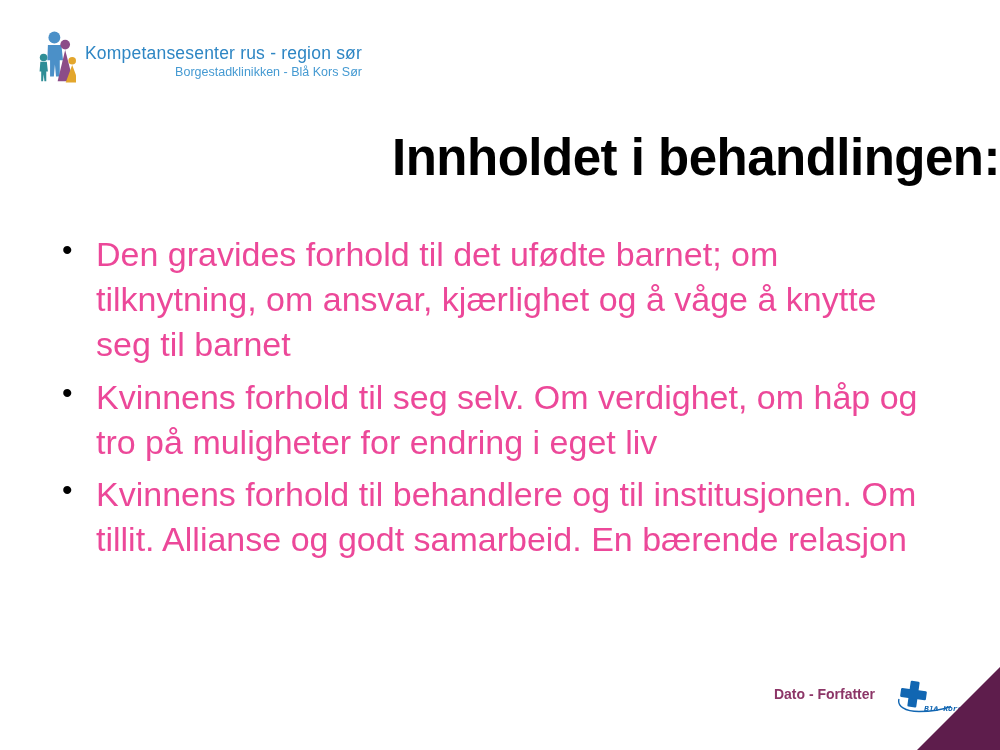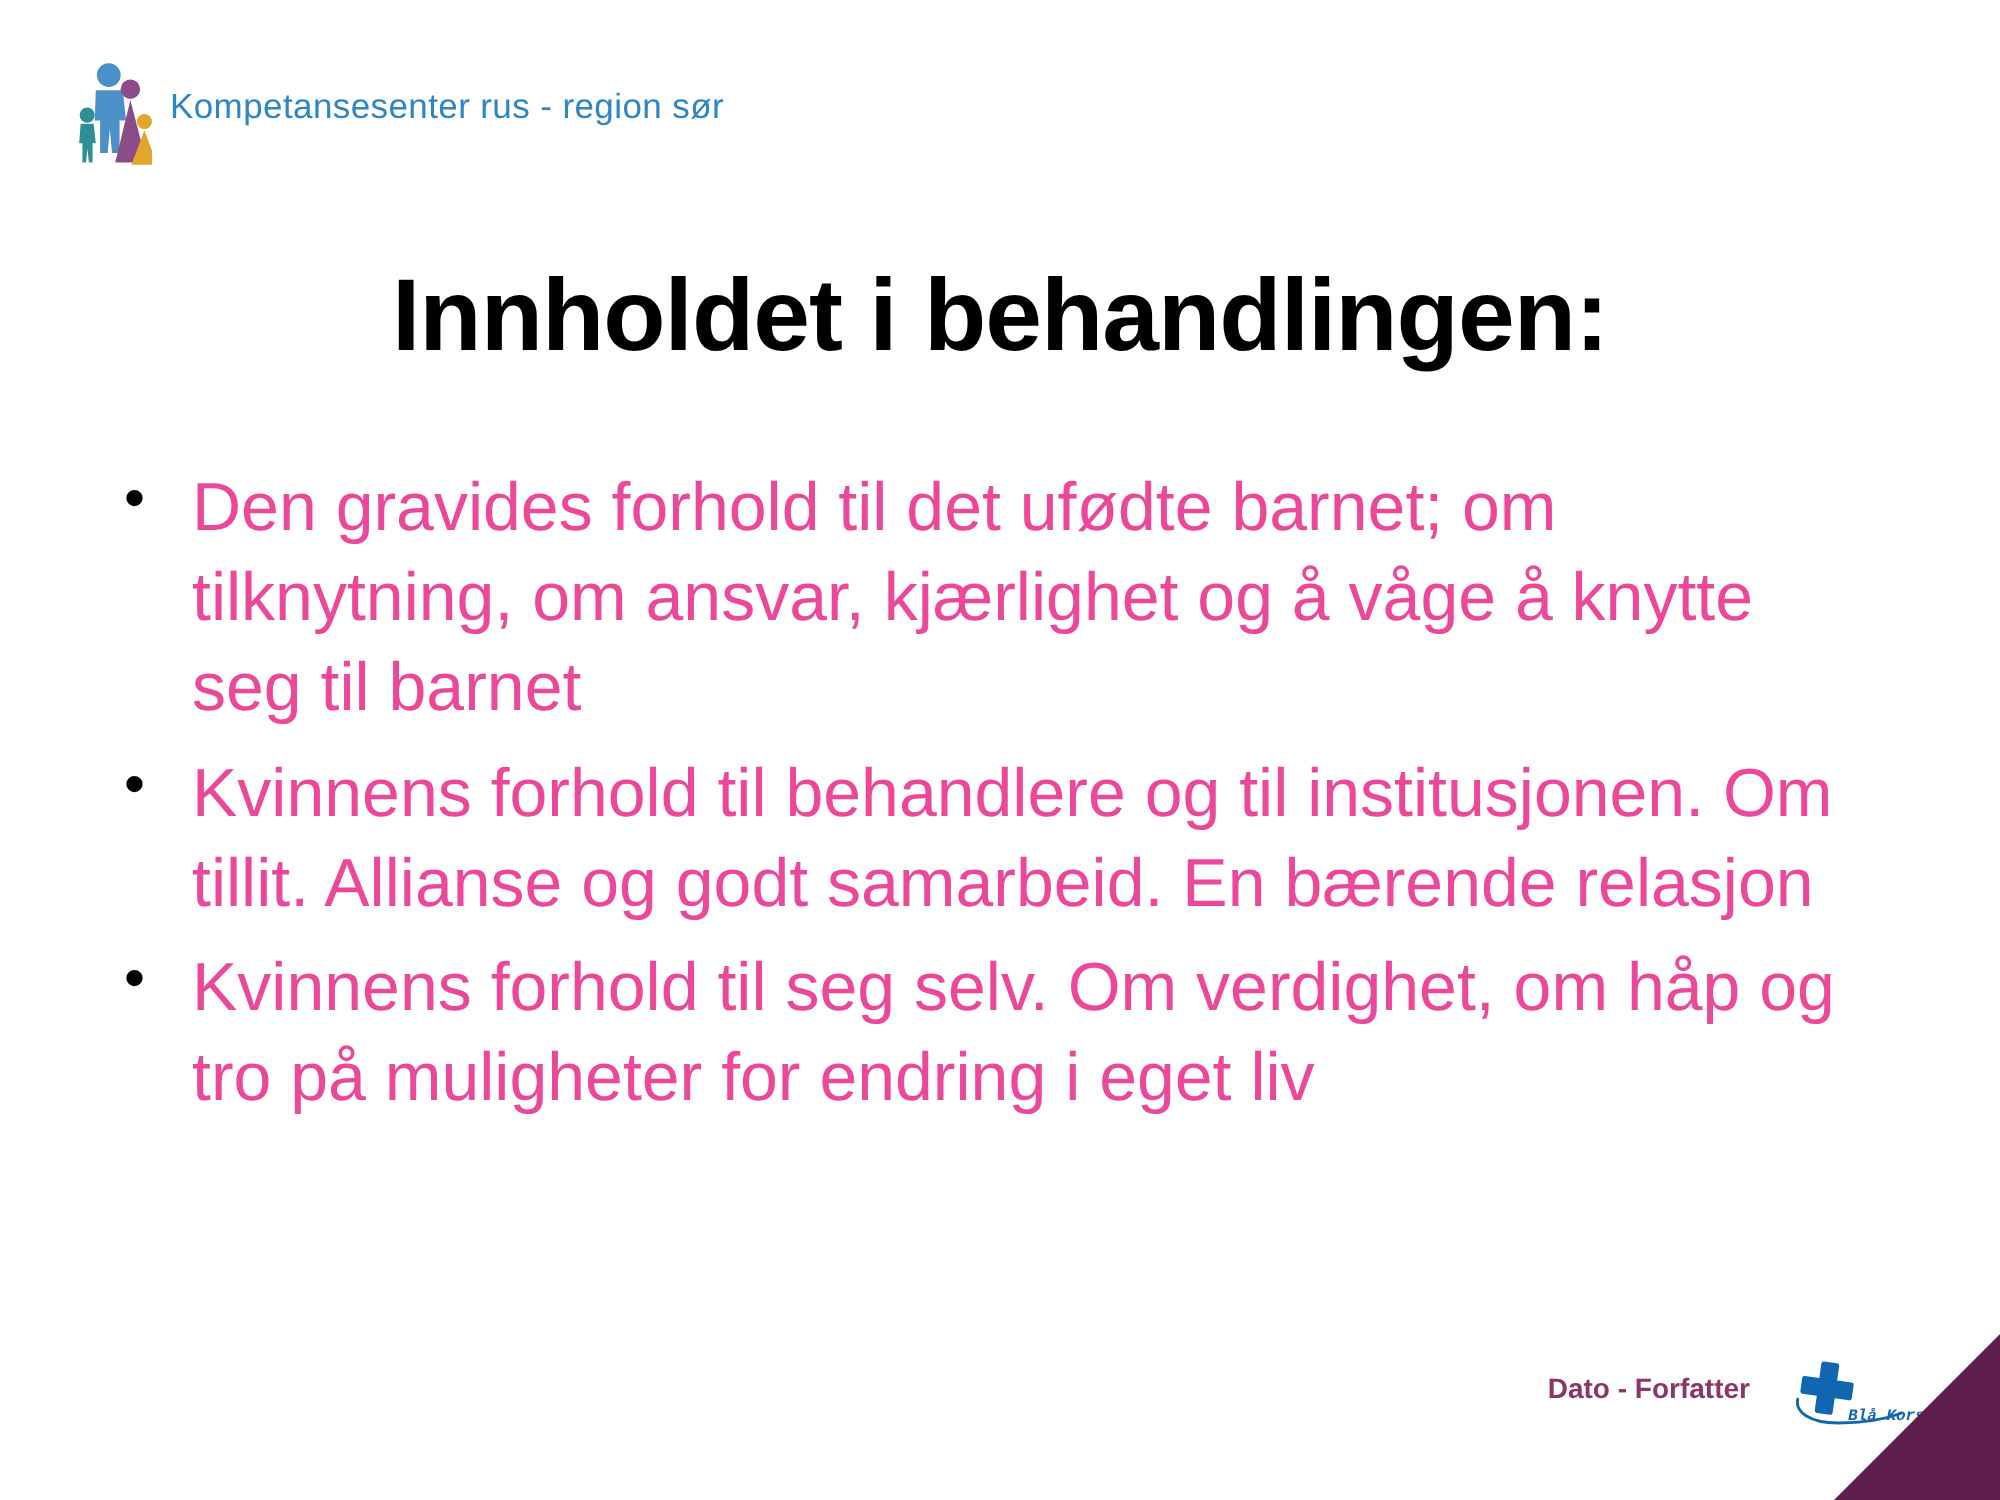--- a/index.html
+++ b/index.html
@@ -37,21 +37,21 @@
     font-weight: 400;
     color: #459ad2;
     margin-top: 1px;
     white-space: nowrap;
   }
 
   
   .slide-title {
     position: absolute;
     top: 128px; left: 0; right: 0;
-    text-align: center;
+    text-align: right;
     font-size: 51px;
     font-weight: 700;
     color: #000000;
     letter-spacing: -0.5px;
   }
 
   
   .bullet-list {
     position: absolute;
     top: 232px; left: 62px; right: 66px;
@@ -122,29 +122,30 @@
       <path d="M26.5 18.5 L34 47.5 H19.5 Z" fill="#8c4c88"></path>
 
       <circle cx="6.5" cy="25.5" r="3.5" fill="#2f8e96"></circle>
       <path d="M3.5 29.5 H9.5 L10.5 38.5 H9 V47.5 H7.3 L6.6 41 L6 47.5 H4.3 V38.5 H2.8 Z" fill="#2f8e96"></path>
 
       <circle cx="33" cy="28.5" r="3.5" fill="#e3a62c"></circle>
       <path d="M33 32.5 L39 48.5 H27 Z" fill="#e3a62c"></path>
     </svg>
     <div class="org-text">
       <div class="org-name">Kompetansesenter rus - region sør</div>
+      <div class="org-subname">Borgestadklinikken - Blå Kors Sør</div>
     </div>
   </header>
 
   <h1 class="slide-title">Innholdet i behandlingen:</h1>
 
   <ul class="bullet-list">
     <li>Den gravides forhold til det ufødte barnet; om tilknytning, om ansvar, kjærlighet og å våge å knytte seg til barnet</li>
+    <li>Kvinnens forhold til seg selv. Om verdighet, om håp og tro på muligheter for endring i eget liv</li>
     <li>Kvinnens forhold til behandlere og til institusjonen. Om tillit. Allianse og godt samarbeid. En bærende relasjon</li>
-    <li>Kvinnens forhold til seg selv. Om verdighet, om håp og tro på muligheter for endring i eget liv</li>
   </ul>
 
   <div class="footer-date-author">Dato - Forfatter</div>
 
   <div class="blakors-logo">
     <svg width="58" height="42" viewBox="0 0 58 42" aria-hidden="true">
       <g transform="rotate(8 16 15)">
         <rect x="12" y="2" width="9" height="26" rx="1.2" fill="#1166b2"></rect>
         <rect x="3.5" y="10.5" width="26" height="9" rx="1.2" fill="#1166b2"></rect>
       </g>

